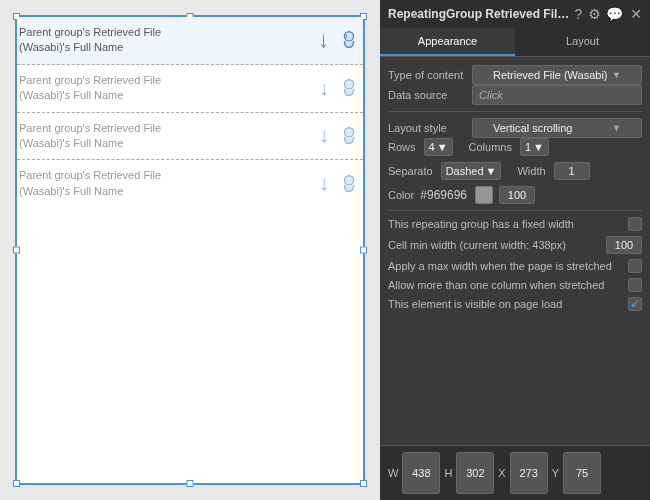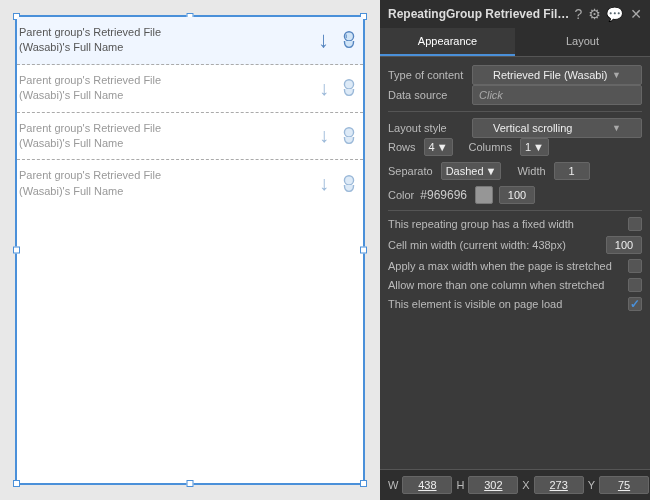--- a/index.html
+++ b/index.html
@@ -336,26 +336,25 @@
 
     .coord-label {
       color: #bbb;
       font-size: 11px;
     }
 
     .coord-input {
       background: #555;
       border: 1px solid #666;
       color: #eee;
-      padding: 2px 4px;
-      font-size: 11px;
-      border-radius: 2px;
-      width: 50px;
+      padding: 14px 4px;
+      font-size: 11px;
+      border-radius: 2px;
+      width: 38px;
       text-align: center;
-      text-decoration: underline;
     }
 
     .cell-min-input {
       background: #555;
       border: 1px solid #666;
       color: #eee;
       padding: 2px 4px;
       font-size: 11px;
       border-radius: 2px;
       width: 36px;

